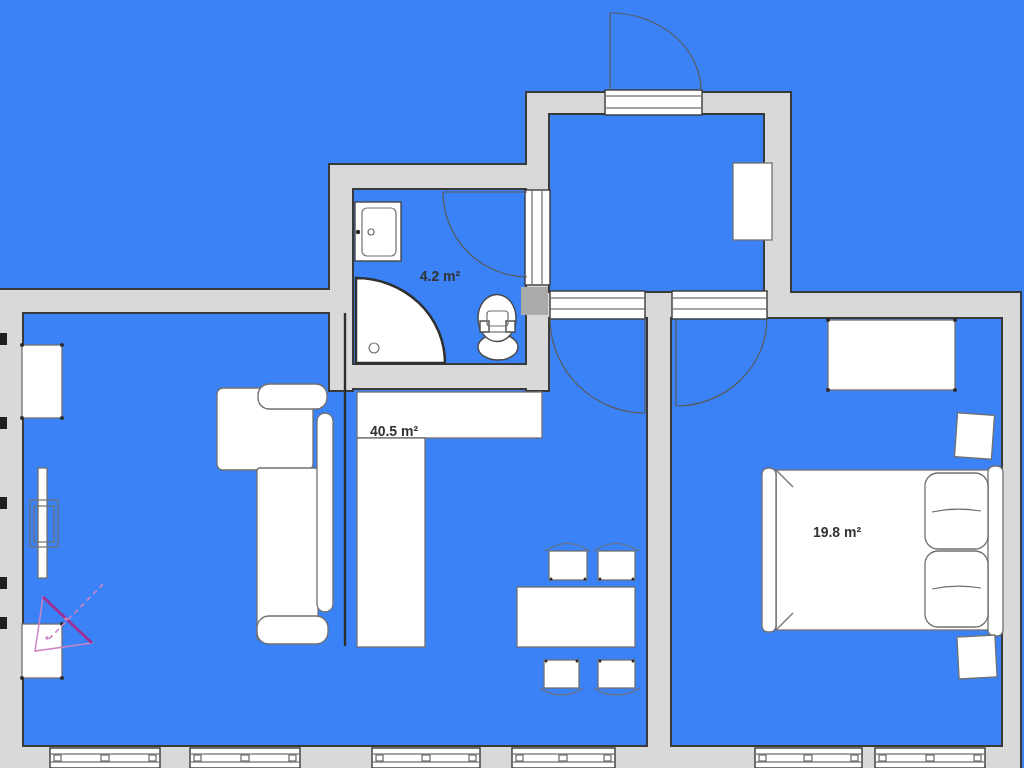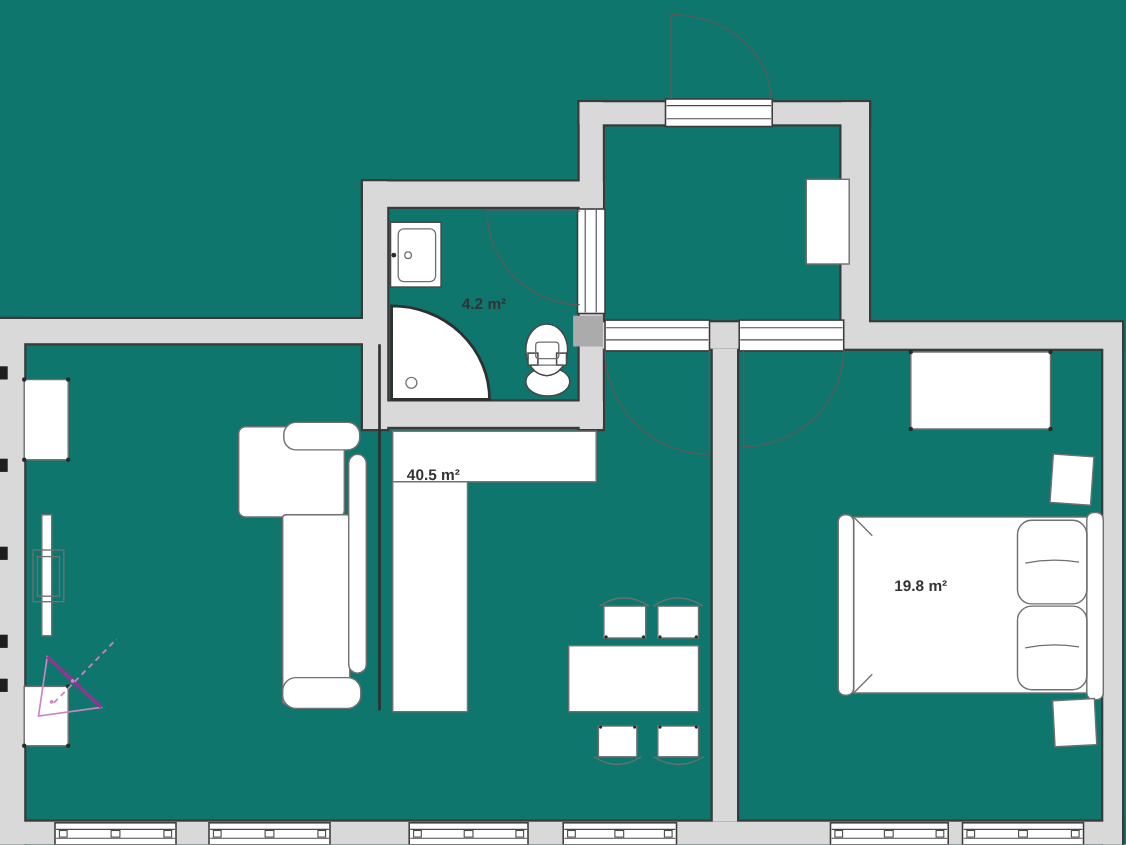--- a/index.html
+++ b/index.html
@@ -1,16 +1,16 @@
 <!DOCTYPE html>
 <html style="--wall-fill: #d9d9d9; --wall-edge: #3a3a3a; --wall-junction: #ababab; --furniture-line: #707070; --fixture-line: #474747; --label-text: #333333; --marker-strong: #9c2f94; --marker-light: #cb84c4; --background: #ffffff;"><head>
 <meta charset="utf-8">
 <style>
   html,body{margin:0;padding:0;background:#fff;}
-  .plan-wrap{position:relative;width:1024px;height:768px;background:#0f766e;overflow:hidden;
+  .plan-wrap{position:relative;width:1024px;height:768px;background:#3b82f6;overflow:hidden;
              font-family:"Liberation Sans",sans-serif;}
   svg{display:block}
   .we{fill:var(--wall-edge,#3a3a3a)}
   .wf{fill:var(--wall-fill,#d9d9d9)}
   .wj{fill:var(--wall-junction,#ababab)}
   .frame{fill:#fff;stroke:var(--wall-edge,#3a3a3a);stroke-width:1.4}
   .fl{stroke:#4a4a4a;stroke-width:1;fill:none}
   .winline{stroke:#4a4a4a;stroke-width:1;fill:none}
   .wsq{fill:#fff;stroke:#4a4a4a;stroke-width:1}
   .fur{fill:#fff;stroke:var(--furniture-line,#707070);stroke-width:1.3}

